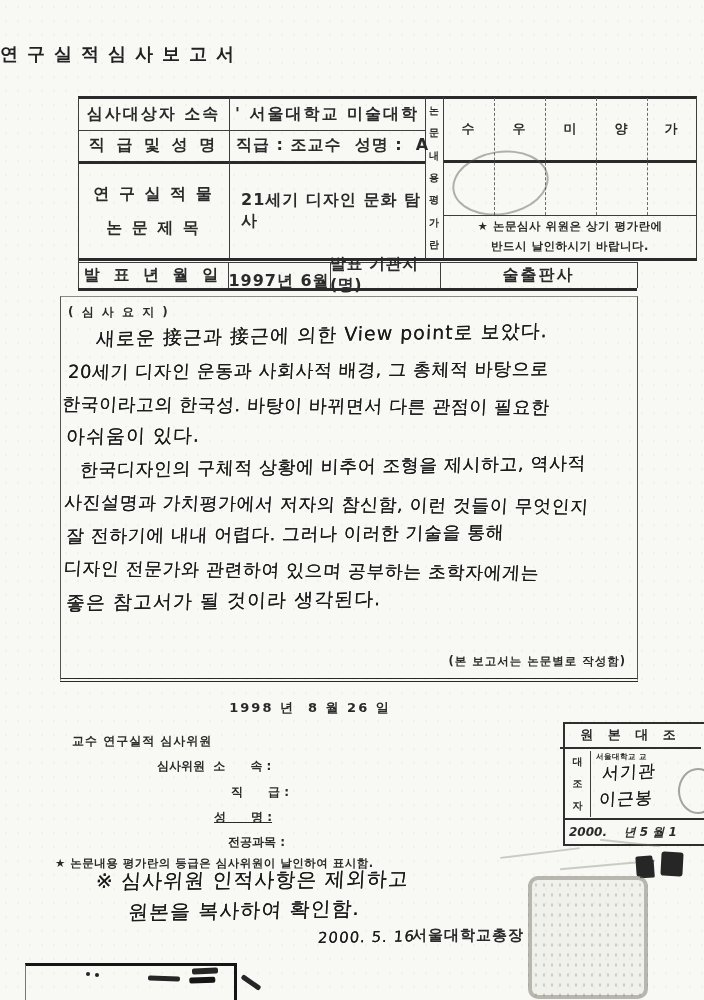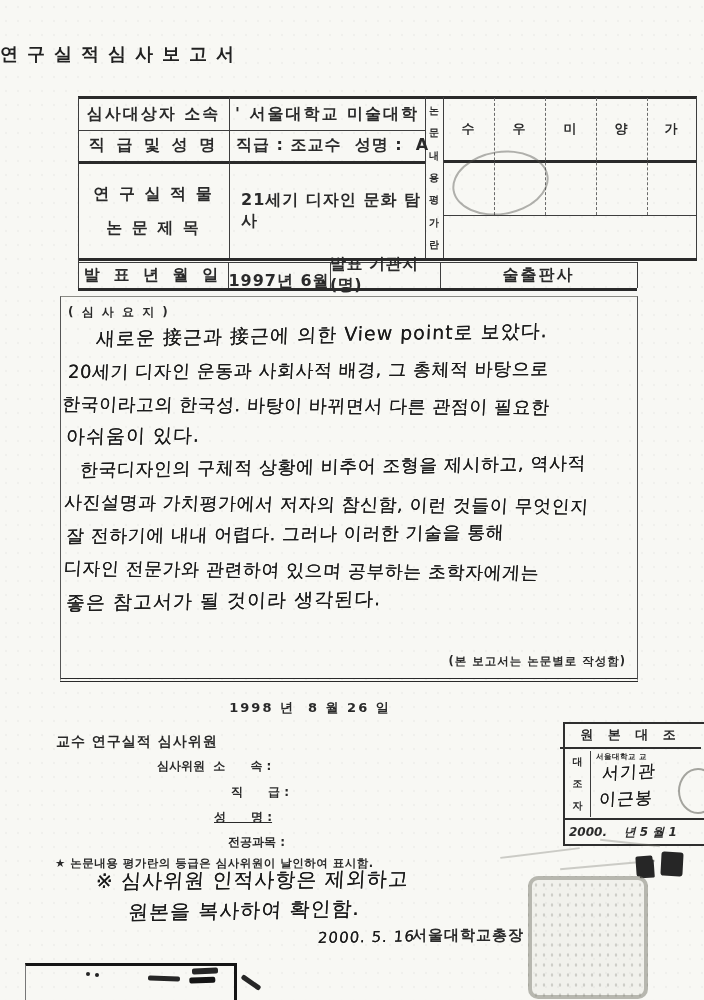--- a/index.html
+++ b/index.html
@@ -104,39 +104,43 @@
   </div>
 
   <div class="cell gradecell" style="left:443px; top:98px; width:51px; height:61px;">수</div>
   <div class="cell gradecell" style="left:494px; top:98px; width:51px; height:61px;">우</div>
   <div class="cell gradecell" style="left:545px; top:98px; width:51px; height:61px;">미</div>
   <div class="cell gradecell" style="left:596px; top:98px; width:51px; height:61px;">양</div>
   <div class="cell gradecell" style="left:647px; top:98px; width:49px; height:61px;">가</div>
 
   <div class="stamp-oval" style="left:452px; top:151px; width:93px; height:60px;"></div>
 
+  <div class="cell" style="left:443px; top:216px; width:254px; height:42px; flex-direction:column; font-size:11.5px; line-height:1.7; letter-spacing:0.5px;">
+    <span>★ 논문심사 위원은 상기 평가란에</span>
+    <span>반드시 날인하시기 바랍니다.</span>
+  </div>
 
   <div class="reviewbox" style="left:60px; top:296px; width:578px; height:386px;"></div>
   <div class="label12" style="left:68px; top:304px; letter-spacing:2px;">( 심 사 요 지 )</div>
 
   <div class="hand" style="left:96px; top:326px; font-size:19px; transform:rotate(-1deg) skewX(-3deg);">새로운 接근과 接근에 의한 View point로 보았다.</div>
   <div class="hand" style="left:68px; top:360px; font-size:18px; transform:rotate(-0.4deg) skewX(-3deg); letter-spacing:0.5px;">20세기 디자인 운동과 사회사적 배경, 그 총체적 바탕으로</div>
   <div class="hand" style="left:62px; top:392px; font-size:18px; transform:rotate(0.4deg) skewX(-3deg); letter-spacing:0.5px;">한국이라고의 한국성. 바탕이 바뀌면서 다른 관점이 필요한</div>
   <div class="hand" style="left:66px; top:424px; font-size:19px; transform:rotate(-0.6deg) skewX(-3deg);">아쉬움이 있다.</div>
   <div class="hand" style="left:80px; top:458px; font-size:18px; transform:rotate(-0.8deg) skewX(-3deg); letter-spacing:0.5px;">한국디자인의 구체적 상황에 비추어 조형을 제시하고, 역사적</div>
   <div class="hand" style="left:64px; top:490px; font-size:18px; transform:rotate(0.5deg) skewX(-3deg); letter-spacing:0.5px;">사진설명과 가치평가에서 저자의 참신함, 이런 것들이 무엇인지</div>
   <div class="hand" style="left:66px; top:524px; font-size:18px; transform:rotate(-0.5deg) skewX(-3deg); letter-spacing:0.5px;">잘 전하기에 내내 어렵다. 그러나 이러한 기술을 통해</div>
   <div class="hand" style="left:64px; top:556px; font-size:18px; transform:rotate(0.6deg) skewX(-3deg); letter-spacing:0.5px;">디자인 전문가와 관련하여 있으며 공부하는 초학자에게는</div>
   <div class="hand" style="left:66px; top:590px; font-size:19px; transform:rotate(-0.7deg) skewX(-3deg);">좋은 참고서가 될 것이라 생각된다.</div>
 
   <div class="label12" style="left:380px; top:654px; width:246px; text-align:right; font-size:11.5px; letter-spacing:1px;">(본 보고서는 논문별로 작성함)</div>
 
   <div class="label12 pre" style="left:180px; top:699px; width:260px; text-align:center; font-size:13px; letter-spacing:2px;">1998 년  8 월 26 일</div>
 
-  <div class="label12" style="left:56px; top:733px; font-size:14px; letter-spacing:1px;">교수 연구실적 심사위원</div>
+  <div class="label12" style="left:72px; top:733px; font-size:12px; letter-spacing:1px;">교수 연구실적 심사위원</div>
   <div class="label12 pre" style="left:157px; top:758px;">심사위원  소      속 :</div>
   <div class="label12 pre" style="left:231px; top:784px;">직      급 :</div>
   <div class="label12 pre" style="left:214px; top:809px;text-decoration:underline;">성      명 :</div>
   <div class="label12 pre" style="left:228px; top:834px;">전공과목 :</div>
 
   <div class="vbox" style="left:563px; top:722px; width:150px; height:124px;"></div>
   <div class="cell" style="left:560px; top:722px; width:141px; height:27px; font-size:13px; font-weight:700; letter-spacing:5px; border-bottom:2.5px solid #2f2f2f;">원 본 대 조</div>
   <div class="vstrip" style="left:565px; top:751px; width:25px; height:66px; border-right:1.5px solid #3e3e3e;">
     <span>대</span>
     <span>조</span>

